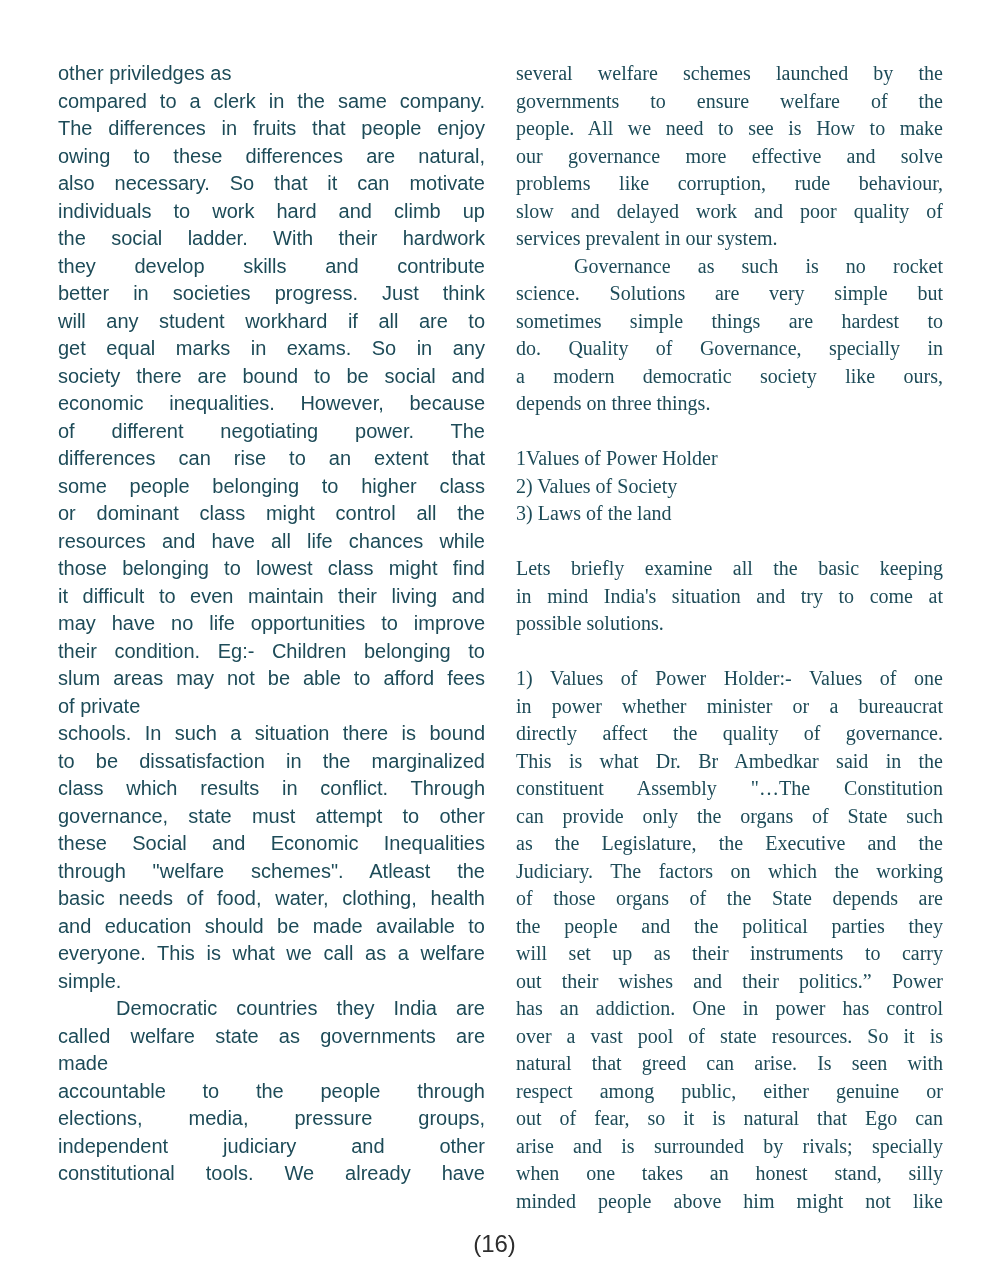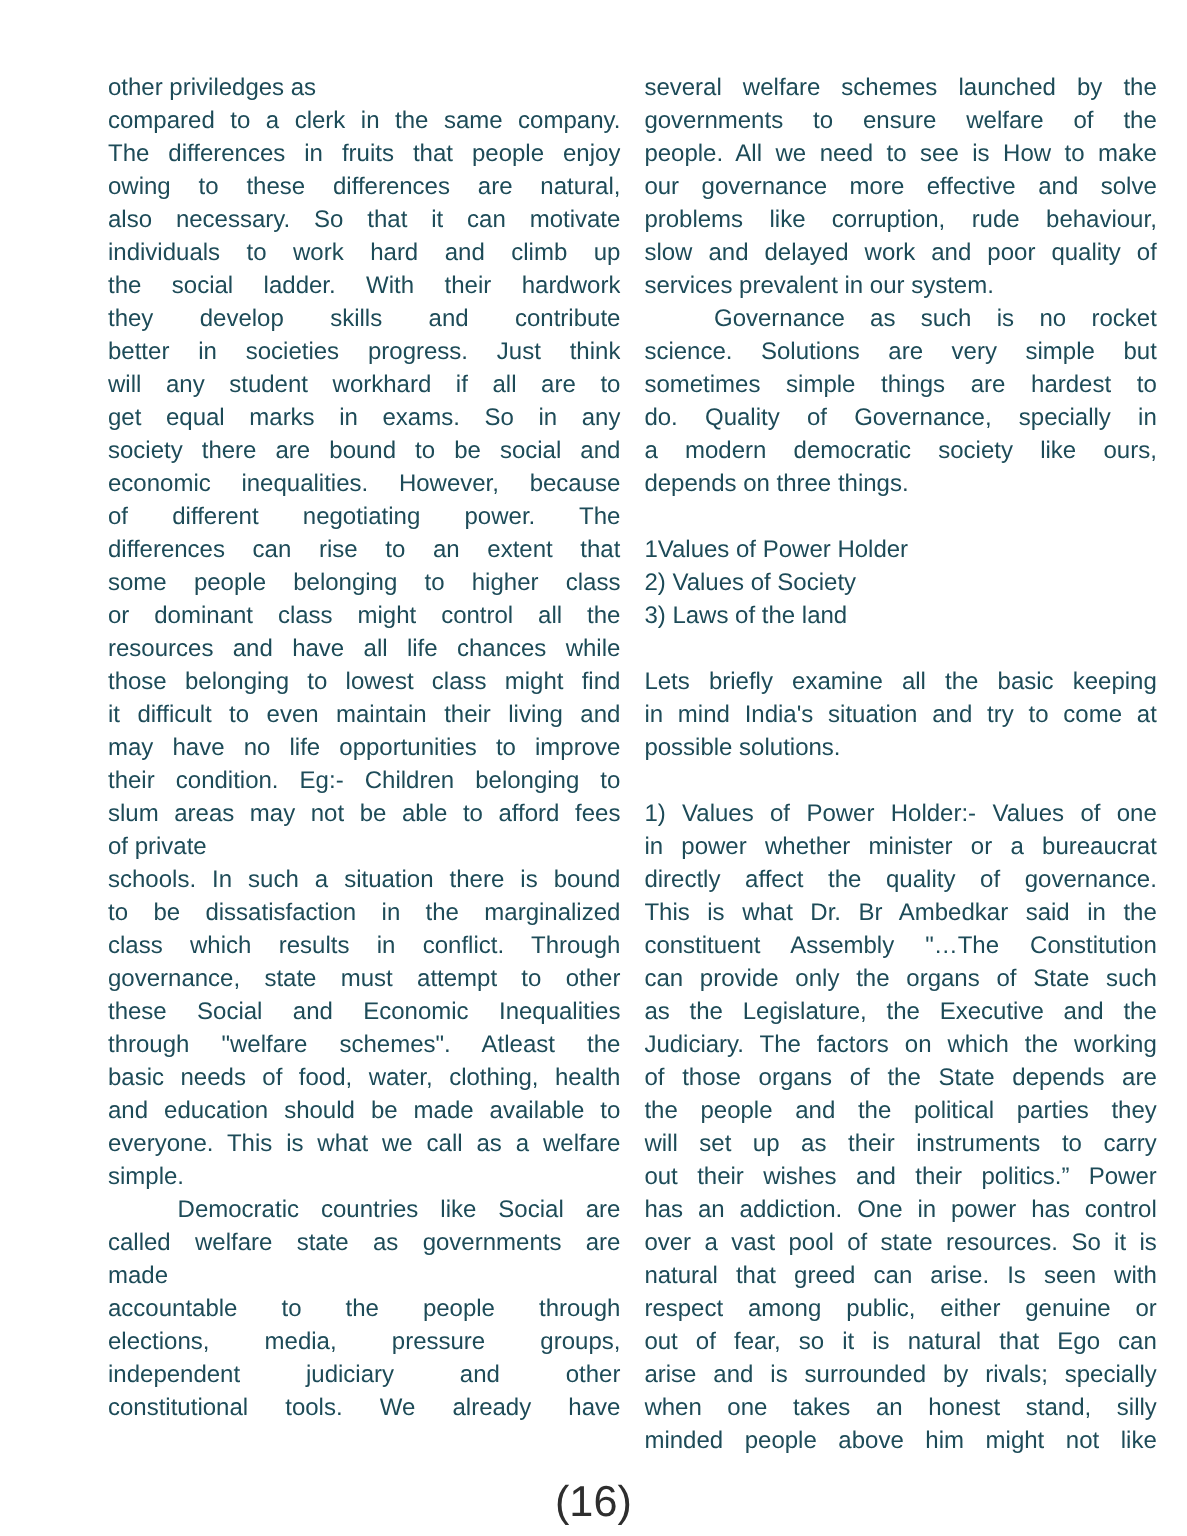--- a/index.html
+++ b/index.html
@@ -14,44 +14,43 @@
     background: #ffffff;
     overflow: hidden;
     font-family: "Liberation Sans", sans-serif;
     color: #1d4b58;
   }
   .column {
     position: absolute;
     top: 60px;
     width: 427px;
     font-size: 20px;
-    margin-left: 32px;
   }
   .column.left  { left: 58px; }
-  .column.right { left: 505px; }
+  .column.right { left: 516px; font-family: Liberation Serif, serif; }
   .line {
     height: 27.5px;
     line-height: 27.5px;
     overflow: hidden;
     text-align: left;
   }
   .line.just {
     text-align: justify;
     text-align-last: justify;
   }
   .line.indent {
     padding-left: 58px;
   }
   .page-number {
     position: absolute;
     top: 1230px;
     left: 0;
     width: 100%;
     text-align: center;
-    font-size: 36px;
+    font-size: 24px;
     color: #2e2e2e;
   }
 </style>
 </head>
 <body>
 
 <div class="page">
   <div class="column left" id="col-left">
       <div class="line">other priviledges as</div>
       <div class="line just">compared to a clerk in the same company.</div>
@@ -80,21 +79,21 @@
       <div class="line just">schools. In such a situation there is bound</div>
       <div class="line just">to be dissatisfaction in the marginalized</div>
       <div class="line just">class which results in conflict. Through</div>
       <div class="line just">governance, state must attempt to other</div>
       <div class="line just">these Social and Economic Inequalities</div>
       <div class="line just">through "welfare schemes". Atleast the</div>
       <div class="line just">basic needs of food, water, clothing, health</div>
       <div class="line just">and education should be made available to</div>
       <div class="line just">everyone. This is what we call as a welfare</div>
       <div class="line">simple.</div>
-      <div class="line just indent">Democratic countries like Social are</div>
+      <div class="line just indent">Democratic countries they India are</div>
       <div class="line just">called welfare state as governments are</div>
       <div class="line">made</div>
       <div class="line just">accountable to the people through</div>
       <div class="line just">elections, media, pressure groups,</div>
       <div class="line just">independent judiciary and other</div>
       <div class="line just">constitutional tools. We already have</div>
     </div>
   <div class="column right" id="col-right">
       <div class="line just">several welfare schemes launched by the</div>
       <div class="line just">governments to ensure welfare of the</div>

